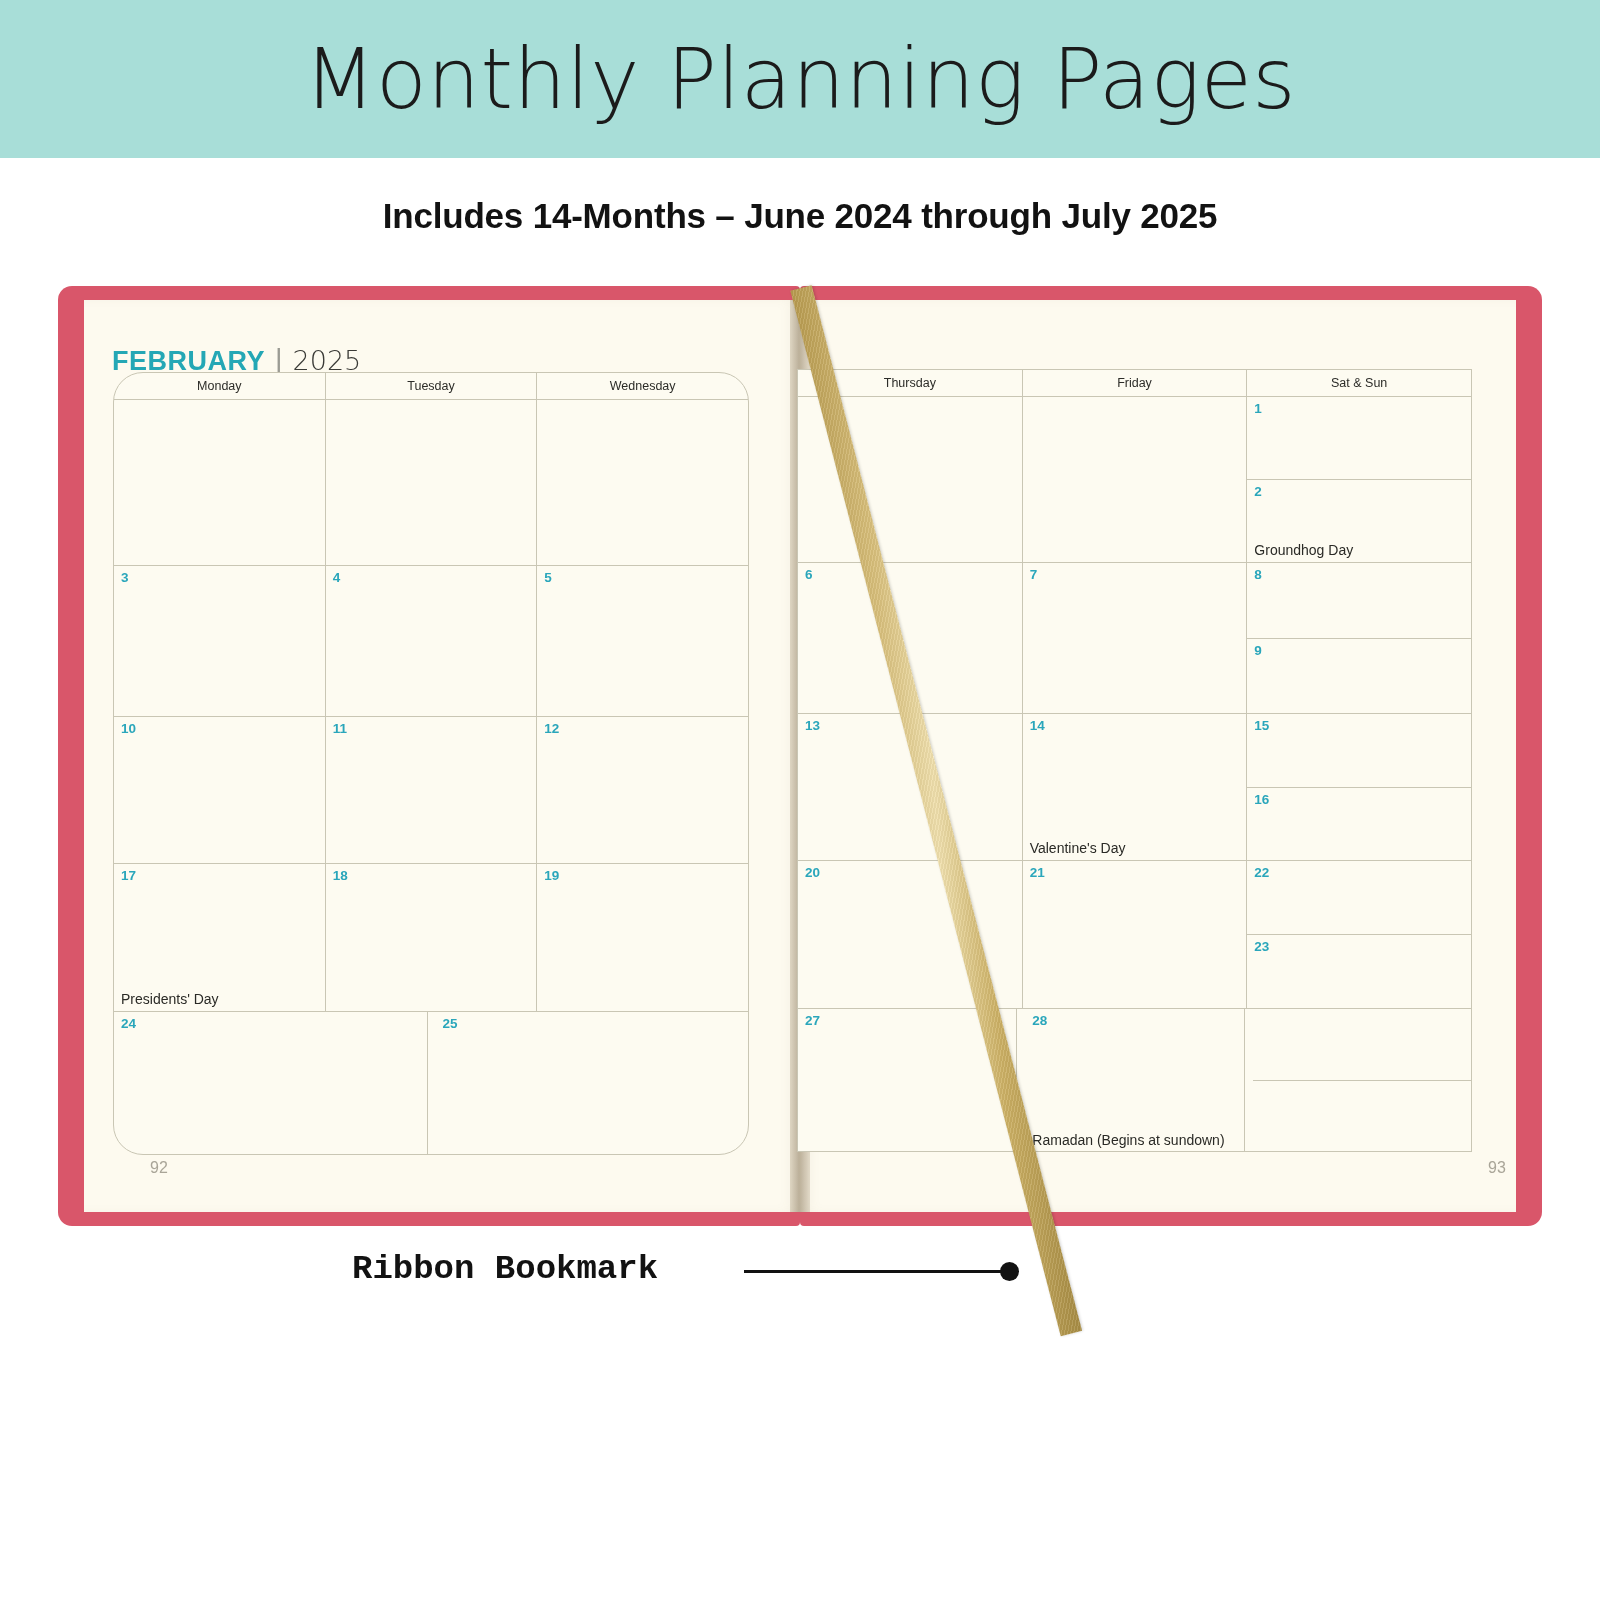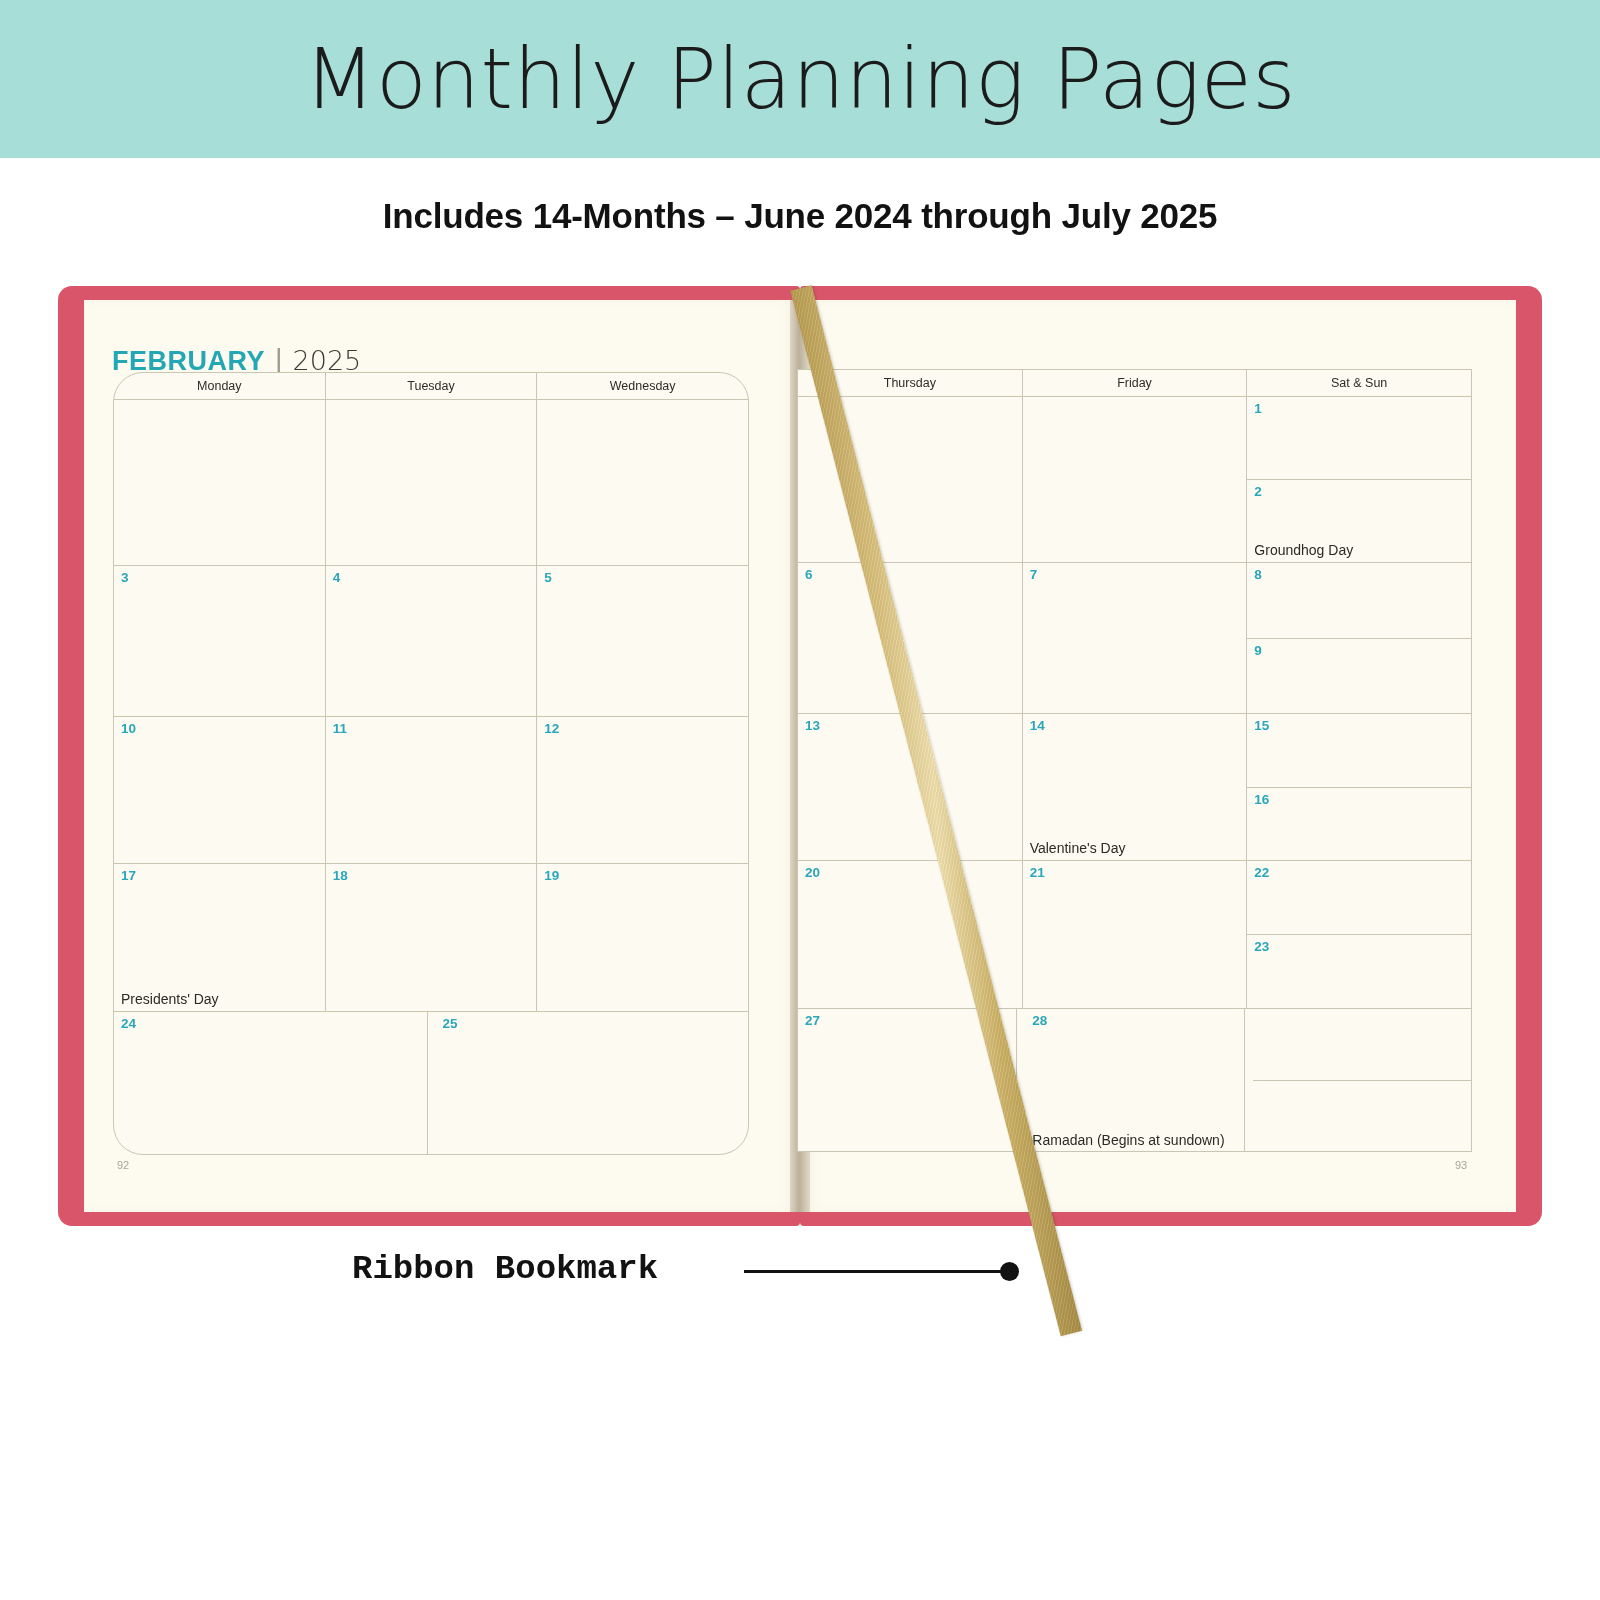--- a/index.html
+++ b/index.html
@@ -204,22 +204,23 @@
     flex: 1 1 0;
     position: relative;
     border-bottom: 1px solid #c9c6b4;
     box-sizing: border-box;
   }
   .we-half:last-child { border-bottom: none; }
 
   
   .pagenum {
     position: absolute;
-    font-size: 11px;
+    font-size: 16px;
     color: #a9a598;
+    margin-left: 33px;
   }
   #pagenum-left { left: 117px; top: 1159px; }
   #pagenum-right { left: 1455px; top: 1159px; }
 
   
   #ribbon {
     position: absolute;
     left: 790px;
     top: 288px;
     width: 22px;

